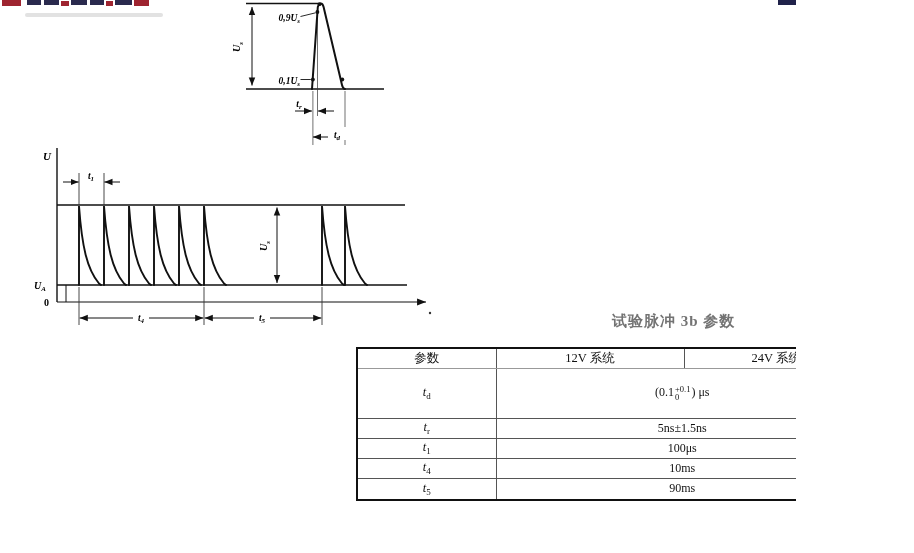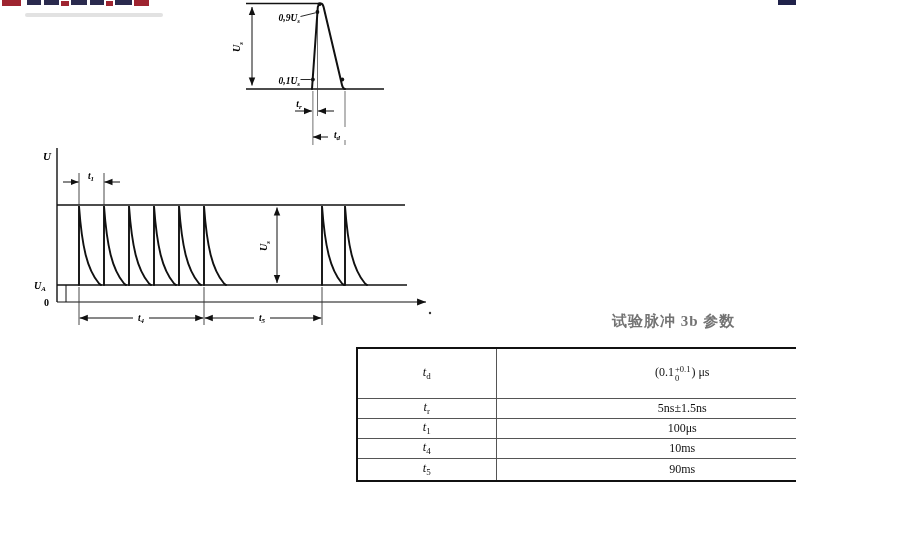--- a/index.html
+++ b/index.html
@@ -129,20 +129,25 @@
   <div id="table-title">试验脉冲 3b 参数</div>
 
   <div id="param-table-wrap">
     <table class="params">
       <colgroup>
           <col style="width:139px">
           <col style="width:188px">
           <col style="width:185px">
         </colgroup>
       <tbody>
+          <tr class="rh20">
+        <th>参数</th>
+        <th>12V 系统</th>
+        <th>24V 系统</th>
+      </tr>
       <tr class="rh43">
         <td class="pname"><i>t</i><sub>d</sub></td>
         <td colspan="2"><span>(0.1</span><span class="tol"><span>+0.1</span><span>0</span></span><span>) μs</span></td>
       </tr>
       <tr class="rh20">
         <td class="pname"><i>t</i><sub>r</sub></td>
         <td colspan="2">5ns±1.5ns</td>
       </tr>
       <tr class="rh20">
         <td class="pname"><i>t</i><sub>1</sub></td>

